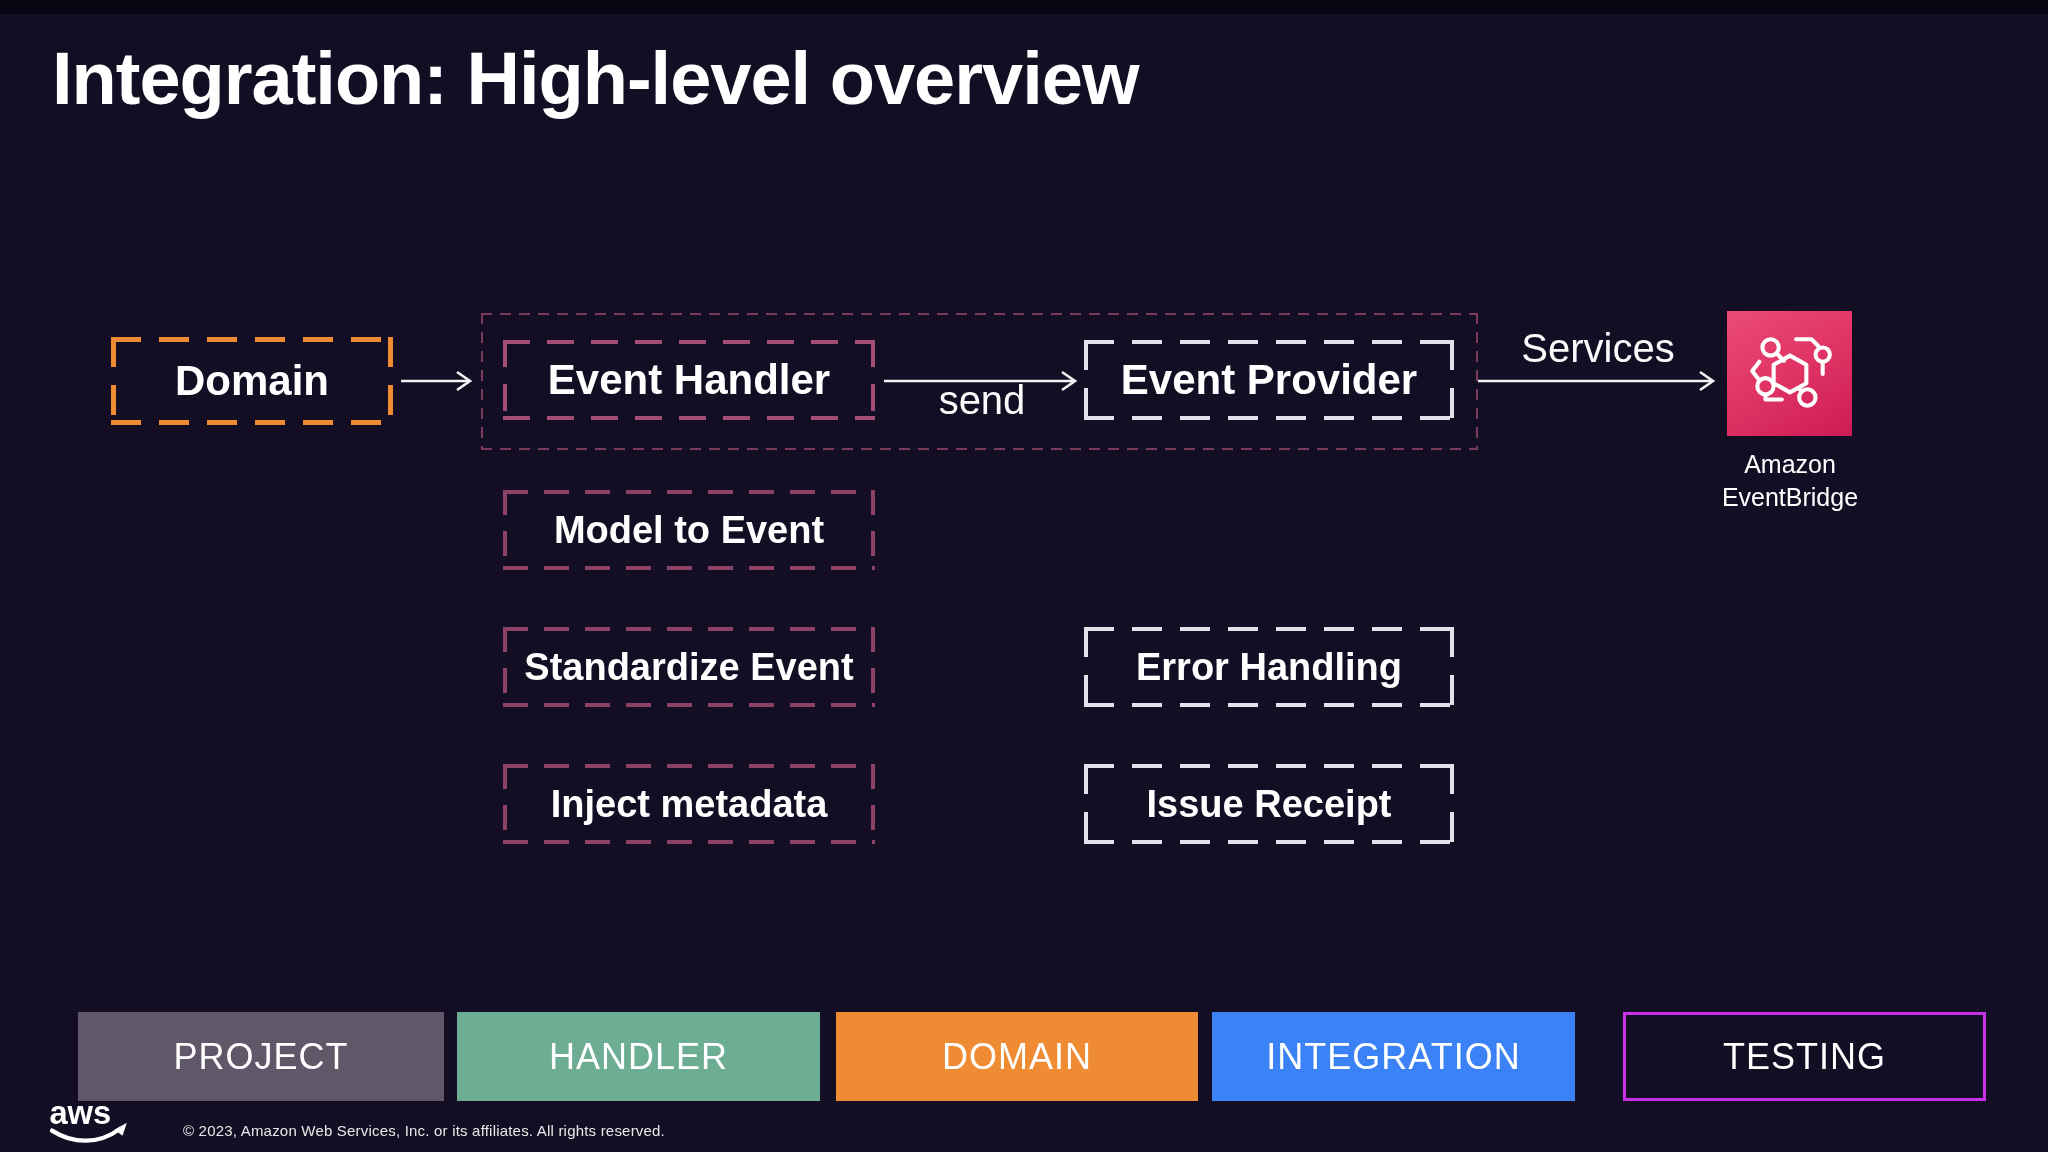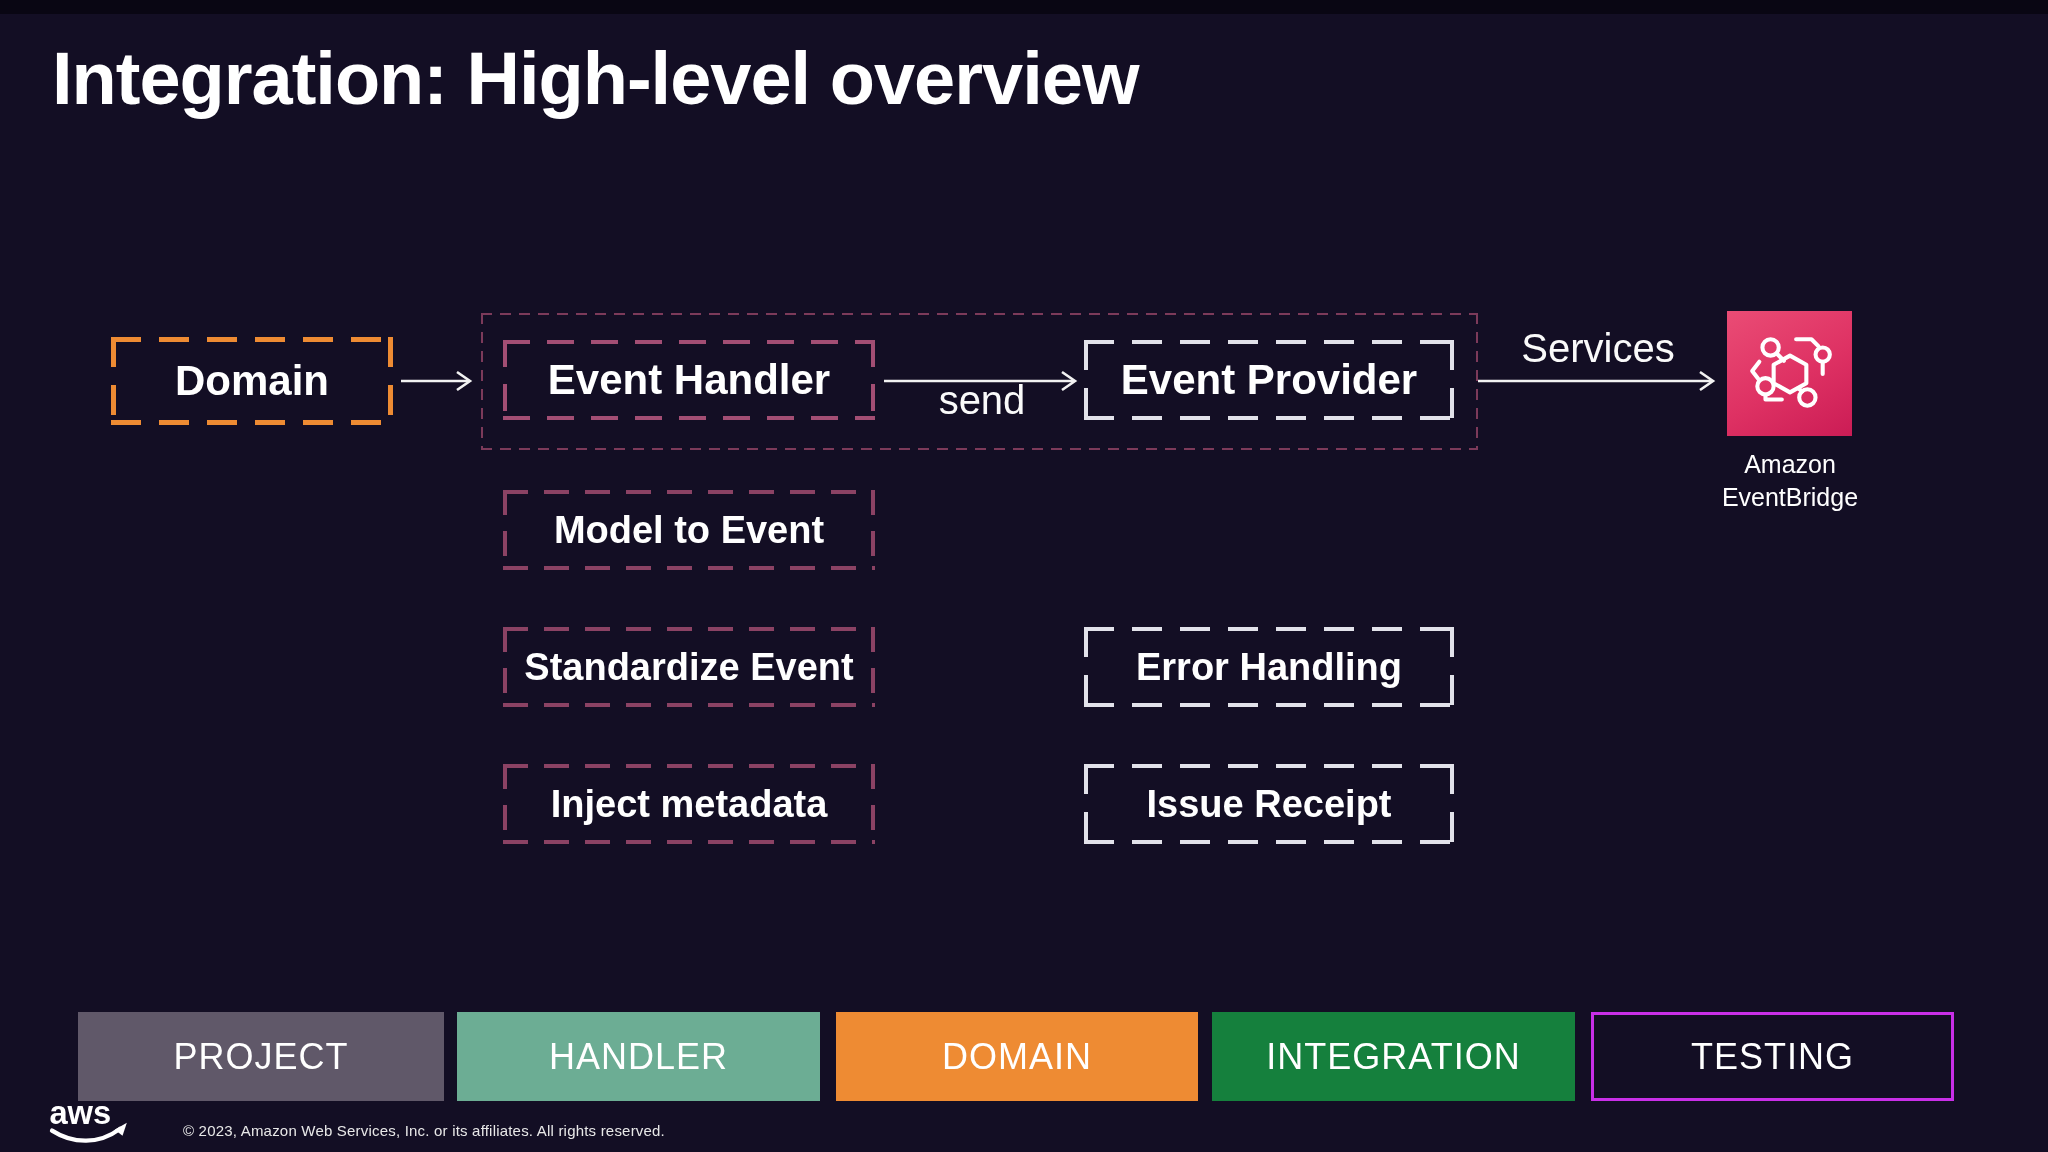--- a/index.html
+++ b/index.html
@@ -141,22 +141,22 @@
   <div class="dash dash-white box" style="left:1084px;top:627px;width:370px;height:80px;">
     <span class="step-label">Error Handling</span>
   </div>
   <div class="dash dash-white box" style="left:1084px;top:764px;width:370px;height:80px;">
     <span class="step-label">Issue Receipt</span>
   </div>
 
   <div class="tag tag-project" style="background: rgb(96, 88, 105);">PROJECT</div>
   <div class="tag tag-handler" style="background: rgb(108, 173, 148);">HANDLER</div>
   <div class="tag tag-domain" style="background: rgb(238, 139, 51);">DOMAIN</div>
-  <div class="tag tag-integration" style="background: #15803d;">INTEGRATION</div>
-  <div class="tag tag-testing" style="border: 3px solid rgb(201, 47, 232);">TESTING</div>
+  <div class="tag tag-integration" style="background: #3b82f6;">INTEGRATION</div>
+  <div class="tag tag-testing" style="border: 3px solid rgb(201, 47, 232); margin-left: 32px;">TESTING</div>
 
   <svg class="aws-logo" viewBox="0 0 100 64">
     <text x="4" y="34" font-size="38" font-weight="bold" fill="#fff" font-family="Liberation Sans, sans-serif">aws</text>
     <path d="M7 42 C 32 58 62 58 86 40" stroke="#fff" stroke-width="5" fill="none" stroke-linecap="round"></path>
     <path d="M94 33 L89 48 L80 41 Z" fill="#fff"></path>
   </svg>
   <div class="copyright">© 2023, Amazon Web Services, Inc. or its affiliates. All rights reserved.</div>
 </div>
 
 </body></html>

